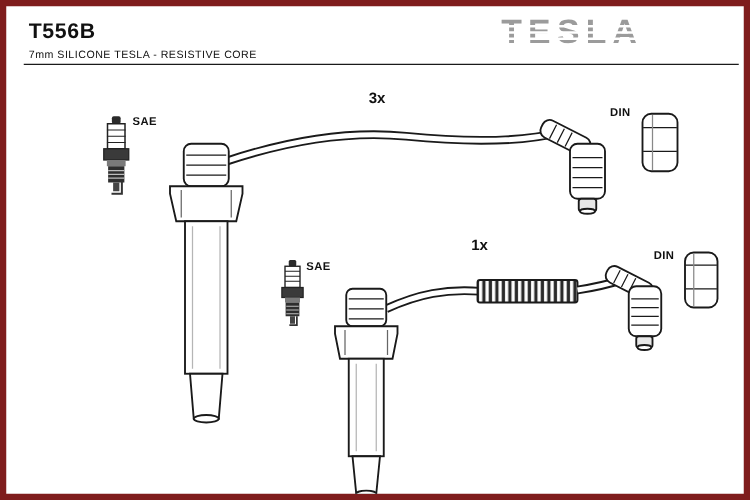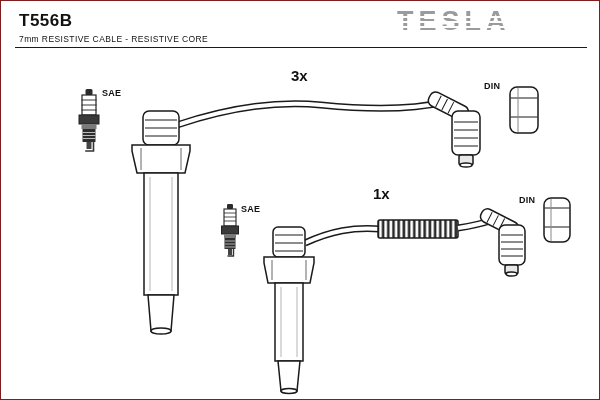--- a/index.html
+++ b/index.html
@@ -1,32 +1,32 @@
 <!DOCTYPE html>
 <html><head>
 <meta charset="utf-8">
 <style>
   html,body{margin:0;padding:0;background:#fff;}
   .page{
     position:relative;width:600px;height:400px;background:#fff;
     font-family:"Liberation Sans",sans-serif;color:#111;overflow:hidden;
-    border:1px solid #7f1d1d;box-sizing:border-box;
+    border:5px solid #7f1d1d;box-sizing:border-box;
   }
   .abs{position:absolute;}
   .part-number{left:18px;top:10px;font-size:17px;font-weight:bold;letter-spacing:.5px;}
   .subtitle{left:18px;top:33px;font-size:8.5px;letter-spacing:.4px;}
   .brand{left:396px;top:6px;width:150px;height:30px;}
   .brand-text{
     font-size:27px;font-weight:bold;letter-spacing:5px;color:#9b9b9b;
     line-height:28px;white-space:nowrap;
   }
   .brand-stripes{position:absolute;left:0;top:0;width:142px;height:30px;pointer-events:none;}
   .brand-stripes span{position:absolute;left:0;width:100%;height:2px;background:#fff;display:block;}
   .rule{left:14px;top:46px;width:572px;height:0;border-top:1.5px solid #1a1a1a;}
-  .qty{font-size:15px;font-weight:600;text-align:right;}
+  .qty{font-size:12px;font-weight:600;text-align:right;}
   .qty-top{left:290px;top:66px;}
   .qty-bottom{left:372px;top:184px;}
   .std-label{font-size:9px;font-weight:bold;letter-spacing:.3px;}
   .sae-top{left:101px;top:87px;}
   .sae-bottom{left:240px;top:203px;}
   .din-top{left:483px;top:80px;}
   .din-bottom{left:518px;top:194px;}
   svg.draw{position:absolute;left:0;top:0;width:600px;height:400px;}
 </style>
 </head>
@@ -142,21 +142,21 @@
 
       <g fill="#ffffff" stroke="#1a1a1a" stroke-width="1.5">
         <rect x="543" y="197" width="26" height="44" rx="7"></rect>
         <path d="M543.5 207 H568.5 M543.5 226 H568.5" stroke-width="1" fill="none"></path>
         <path d="M550 198 V240" stroke="#888" stroke-width="1" fill="none"></path>
       </g>
     </g>
   </svg>
 
   <div class="abs part-number">T556B</div>
-  <div class="abs subtitle">7mm RESISTIVE CABLE - RESISTIVE CORE</div>
+  <div class="abs subtitle">7mm SILICONE TESLA - RESISTIVE CORE</div>
 
   <div class="abs brand">
     <div class="brand-text">TESLA</div>
     <div class="brand-stripes">
       <span style="top:9px"></span>
       <span style="top:14px"></span>
       <span style="top:19px"></span>
       <span style="top:24px"></span>
     </div>
   </div>

